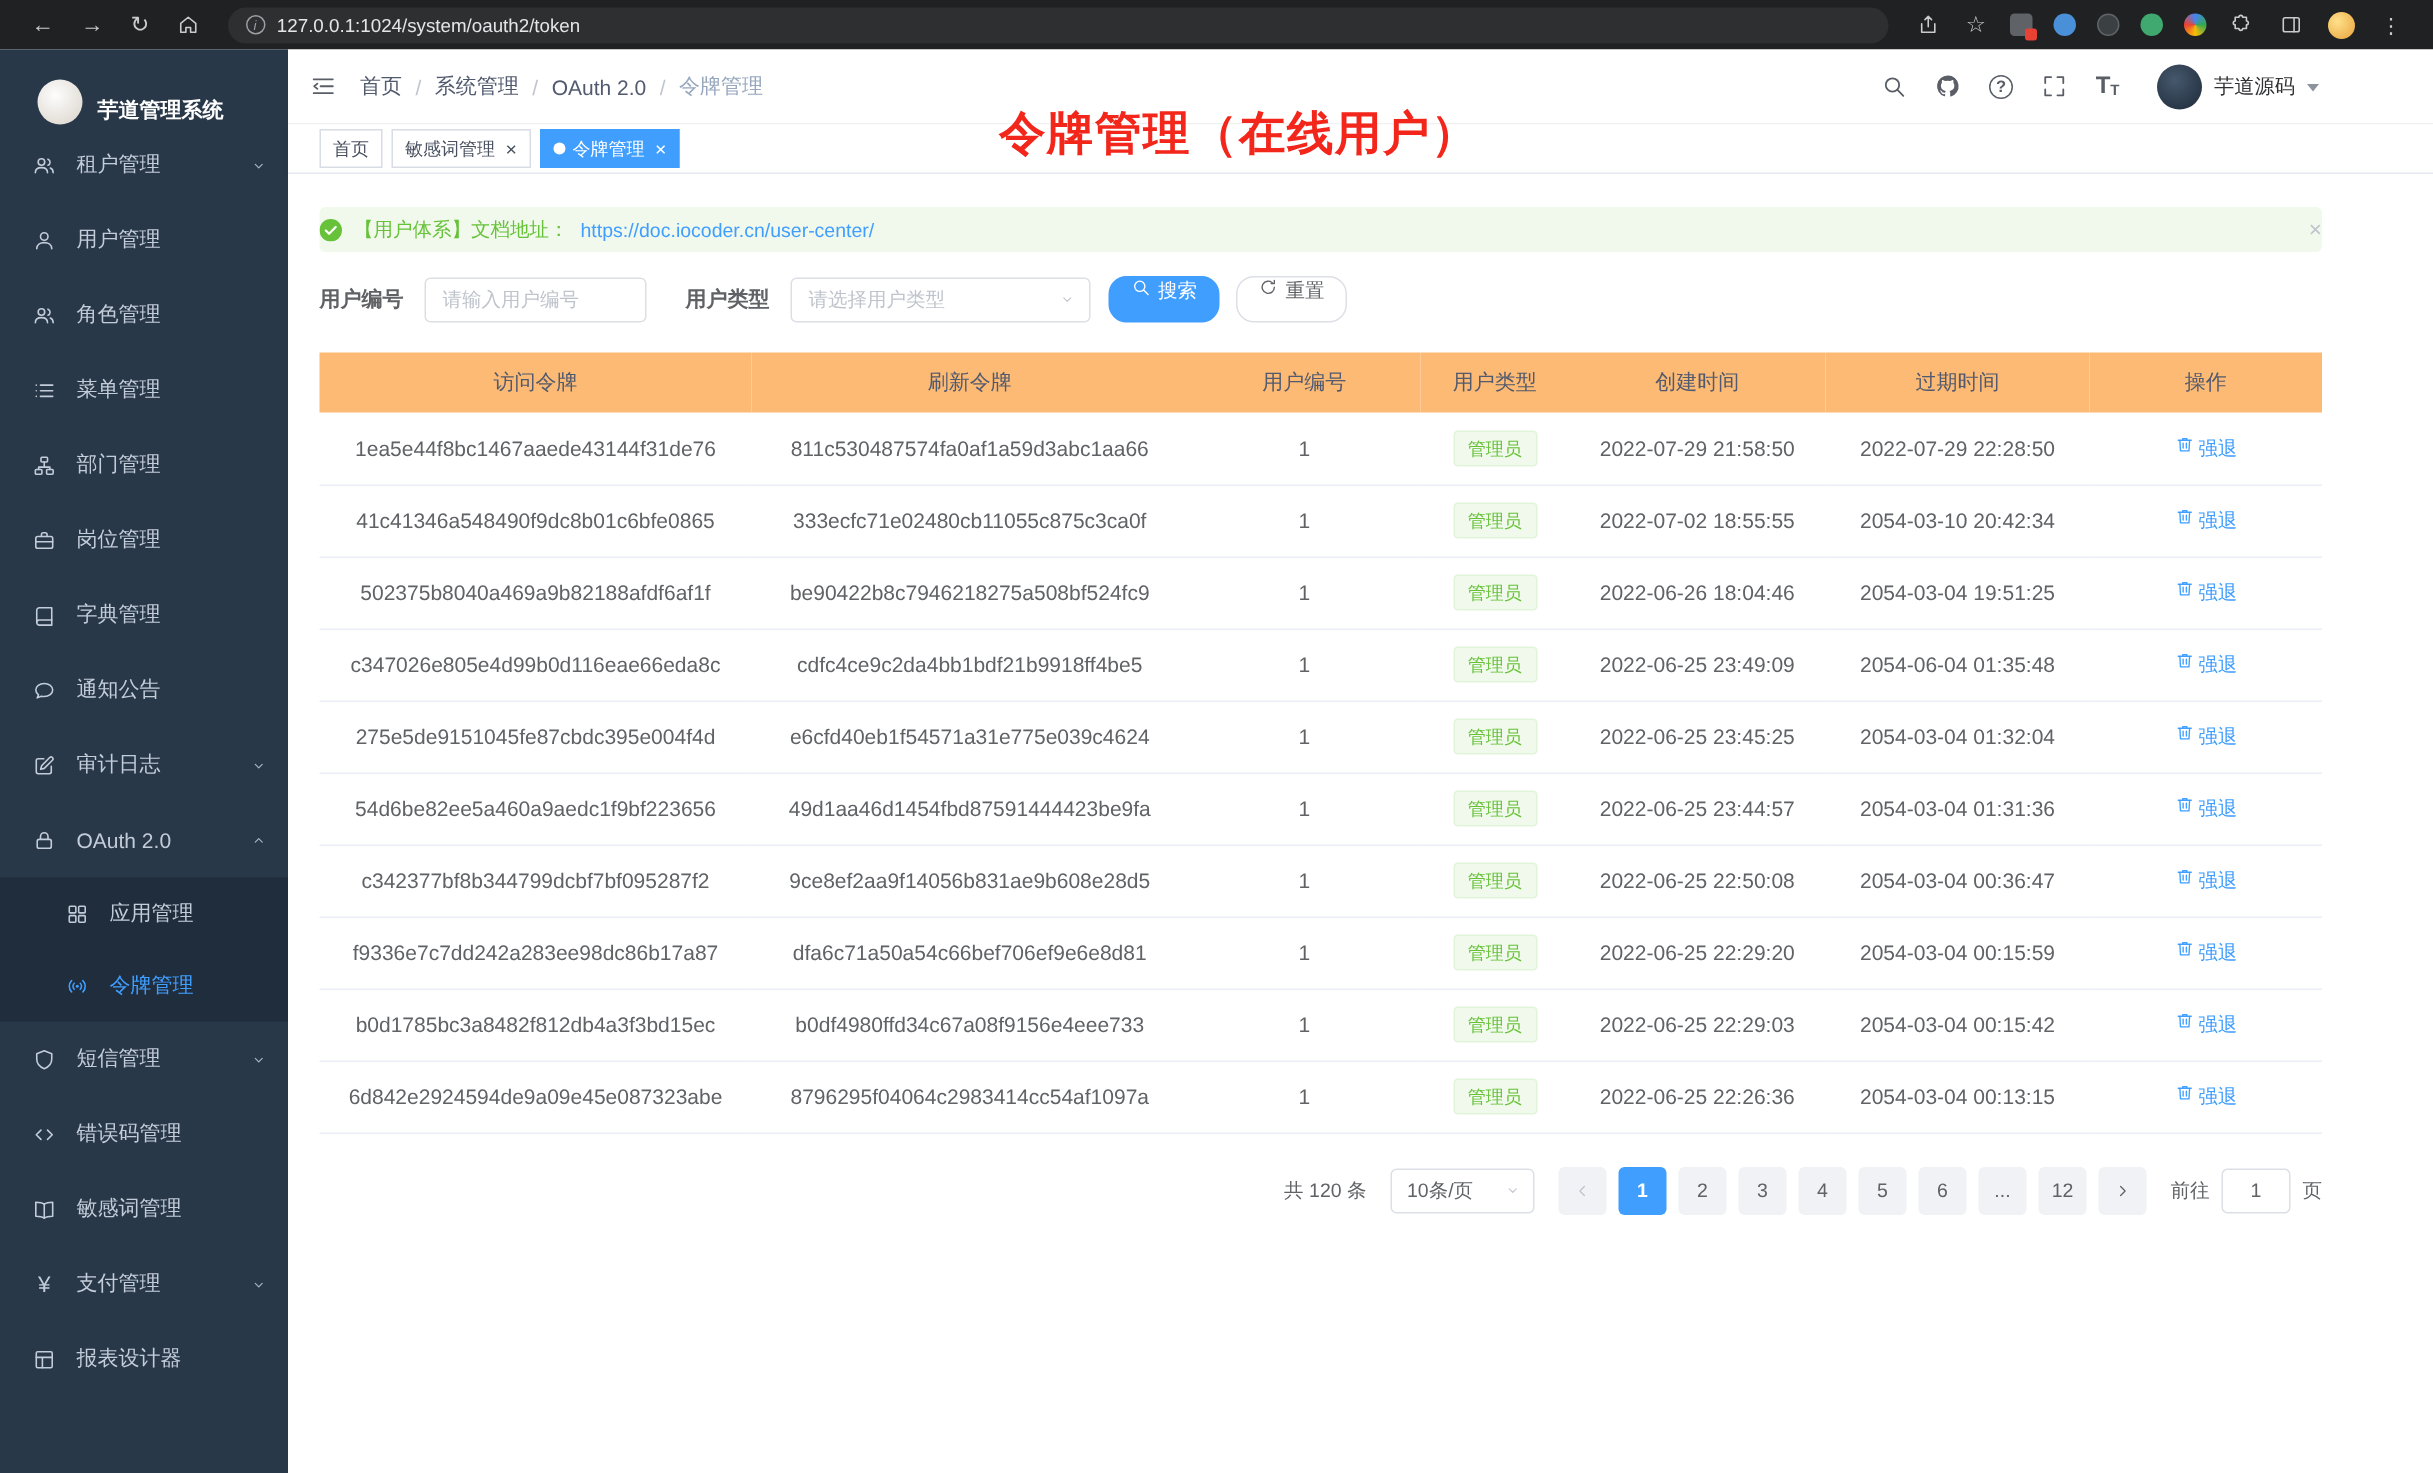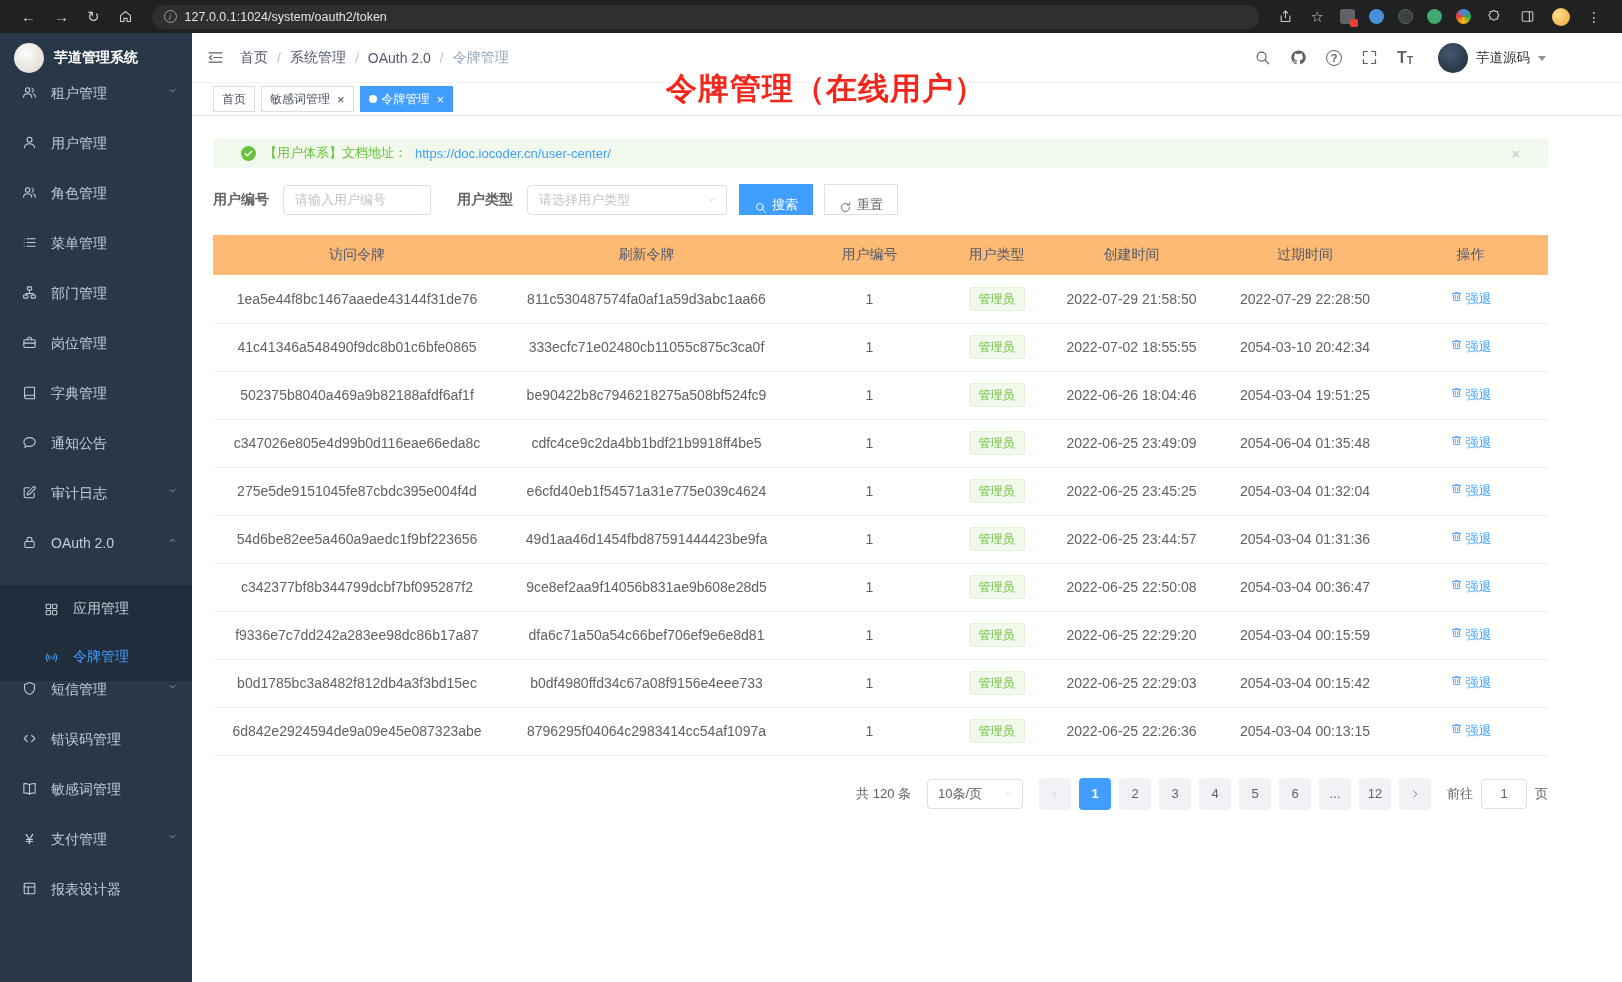--- a/index.html
+++ b/index.html
@@ -27,25 +27,25 @@
   .ext-multi{border-radius:50%;background:conic-gradient(#4285f4,#34a853,#fbbc05,#ea4335,#4285f4)}
   .bw-avatar{width:18px;height:18px;border-radius:50%;margin:0 8px;cursor:pointer;
     background:radial-gradient(circle at 35% 35%,#ffe08a,#e8a33d)}
   .dots{font-size:14px}
 
   
   .app{display:flex;height:949px}
 
   
   .sidebar{width:192px;flex-shrink:0;background:#293848;color:#c3ccd9;display:flex;flex-direction:column}
-  .logo{height:50px;display:flex;align-items:center;gap:10px;padding:0 14px;cursor:pointer;flex-shrink:0}
+  .logo{height:50px;display:flex;align-items:flex-end;gap:10px;padding:0 25px;cursor:pointer;flex-shrink:0}
   .logo-avatar{width:30px;height:30px;border-radius:50%;background:radial-gradient(circle at 40% 35%,#fdfdfd,#d9d2c8);flex-shrink:0}
   .logo-title{color:#fff;font-weight:bold;font-size:14px;white-space:nowrap}
   .menu{flex:1;overflow:hidden;padding-top:2px}
-  .mitem{height:50px;display:flex;align-items:flex-start;padding:0 14px 0 22px;font-size:14px;cursor:pointer;white-space:nowrap}
+  .mitem{height:50px;display:flex;align-items:center;padding:0 14px 0 22px;font-size:14px;cursor:pointer;white-space:nowrap}
   .mi{width:15px;height:15px;margin-right:14px;flex-shrink:0}
   .mi-text{width:15px;margin-right:14px;font-size:15px;line-height:1;text-align:center;flex-shrink:0}
   .mlabel{flex:1}
   .arr{width:11px;height:11px;opacity:.85}
   .arr.up{transform:rotate(180deg)}
   .submenu{background:#1f2d3d}
   .smitem{height:48px;display:flex;align-items:center;padding:0 14px 0 44px;font-size:14px;cursor:pointer;white-space:nowrap}
   .smitem.active{color:#409eff}
 
   
@@ -73,38 +73,38 @@
     box-shadow:0 1px 3px rgba(0,0,0,.04)}
   .tab{height:26px;display:inline-flex;align-items:center;gap:5px;padding:0 8px;border:1px solid #d8dce5;background:#fff;
     font-size:12px;color:#495060;cursor:pointer;white-space:nowrap}
   .tab.active{background:#409eff;border-color:#409eff;color:#fff}
   .tab-dot{width:8px;height:8px;border-radius:50%;background:#fff;flex-shrink:0}
   .tab-close{font-size:13px;line-height:1;margin-left:2px;cursor:pointer}
 
   
   .content{flex:1;background:#fff;padding:22px 74px 0 21px;overflow:hidden}
 
-  .alert{height:30px;background:#f0f9eb;border-radius:4px;display:flex;align-items:center;gap:8px;padding:0 28px;font-size:13px}
+  .alert{height:30px;background:#f0f9eb;border-radius:4px;display:flex;align-items:center;gap:8px;padding:0 0;font-size:13px}
   .ai{width:15px;height:15px;flex-shrink:0}
   .alert-text{color:#67c23a}
   .alert-link{color:#409eff;text-decoration:none;cursor:pointer}
   .alert-close{margin-left:auto;color:#c0c4cc;font-size:15px;cursor:pointer}
 
   
   .filter{display:flex;align-items:center;margin-top:16px;font-size:14px;color:#606266}
   .f-label{font-weight:bold;margin-right:14px;white-space:nowrap}
   .f-input{width:148px;height:30px;border:1px solid #dcdfe6;border-radius:4px;padding:0 11px;font-size:13px;color:#606266;outline:none;
     font-family:inherit}
   .f-input::placeholder{color:#bfc4cc}
   .f-select{width:200px;height:30px;border:1px solid #dcdfe6;border-radius:4px;display:flex;align-items:center;
     justify-content:space-between;padding:0 9px 0 11px;cursor:pointer;margin-right:12px}
   .f-select .ph{color:#bfc4cc;font-size:13px}
   .sel-arr{width:11px;height:11px;color:#c0c4cc}
   .gap26{margin-left:26px}
-  .btn{height:31px;border-radius:0;font-size:13px;display:inline-flex;align-items:flex-end;gap:5px;padding:0 14px;cursor:pointer;
+  .btn{height:31px;border-radius:12px;font-size:13px;display:inline-flex;align-items:flex-start;gap:5px;padding:0 14px;cursor:pointer;
     font-family:inherit}
   .btn-primary{background:#409eff;border:1px solid #409eff;color:#fff}
   .btn-plain{background:#fff;border:1px solid #dcdfe6;color:#606266;margin-left:11px}
   .bi{width:13px;height:13px}
 
   
   table{width:100%;border-collapse:collapse;margin-top:20px;font-size:14px;color:#606266;table-layout:fixed}
   thead th{height:40px;background:#fdba74;font-weight:500;color:#515a6e;text-align:center;font-size:14px}
   tbody td{height:48px;border-bottom:1px solid #ebeef5;text-align:center;overflow:hidden;white-space:nowrap}
   .tag{display:inline-block;background:#f0f9eb;border:1px solid #e1f3d8;color:#67c23a;font-size:12px;height:24px;

